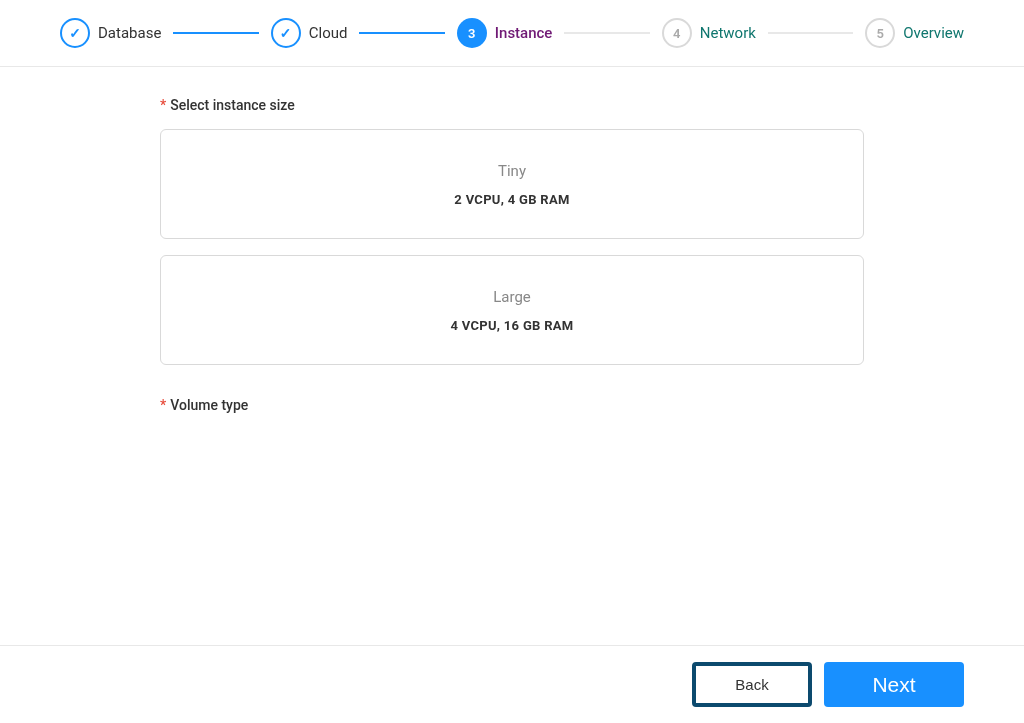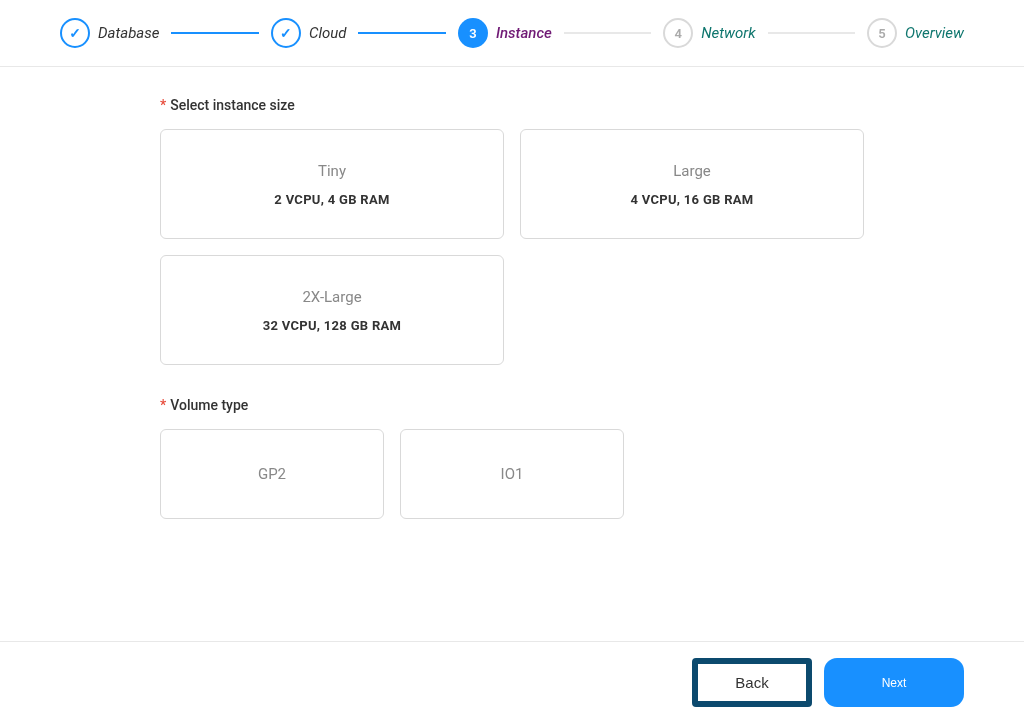--- a/index.html
+++ b/index.html
@@ -50,21 +50,20 @@
       border: none;
     }
     .step-circle.inactive {
       border: 2px solid #d9d9d9;
       color: #aaa;
       background: #fff;
     }
     .step-label {
       font-size: 15px;
       color: #333;
-      font-style: italic;
     }
     .step-label.inactive {
       color: #0f766e;
     }
     .step-label.active {
       color: #701a75;
       font-weight: 500;
       text-align: right;
     }
     .step-connector {
@@ -95,21 +94,21 @@
       gap: 4px;
     }
     .required-star {
       color: #e74c3c;
       font-size: 14px;
     }
 
     
     .instance-grid {
       display: grid;
-      grid-template-columns: repeat(2, 1fr);
+      grid-template-columns: repeat(1, 1fr);
       gap: 16px;
       margin-bottom: 32px;
     }
 
     .instance-card {
       border: 1px solid #d9d9d9;
       border-radius: 6px;
       padding: 28px 16px;
       display: flex;
       flex-direction: column;
@@ -160,34 +159,34 @@
     .footer {
       padding: 16px 60px;
       border-top: 1px solid #e8e8e8;
       display: flex;
       justify-content: flex-end;
       gap: 12px;
       background: #fff;
     }
     .btn-back {
       padding: 10px 32px;
-      border: 6px solid #0c4a6e;
+      border: 4px solid #0c4a6e;
       background: #fff;
       border-radius: 4px;
       font-size: 15px;
       cursor: pointer;
       color: #333;
       min-width: 120px;
     }
     .btn-next {
       padding: 10px 32px;
       border: none;
       background: #1890ff;
-      border-radius: 13px;
-      font-size: 12px;
+      border-radius: 4px;
+      font-size: 21px;
       cursor: pointer;
       color: #fff;
       font-weight: 500;
       min-width: 140px;
     }
 
     
     .check-icon {
       font-size: 14px;
     }
@@ -256,40 +255,26 @@
     </div>
 
 
     <div class="instance-card">
       <span class="card-title">Large</span>
       <span class="card-specs">4 VCPU, 16 GB RAM</span>
     </div>
 
 
 
-    <div class="instance-card">
-      <span class="card-title">2X-Large</span>
-      <span class="card-specs">32 VCPU, 128 GB RAM</span>
-    </div>
   </div>
 
   <div class="section-label">
     <span class="required-star">*</span>
     <span>Volume type</span>
   </div>
 
-  <div class="volume-grid">
-
-    <div class="volume-card">
-      <span class="volume-label">GP2</span>
-    </div>
-
-    <div class="volume-card">
-      <span class="volume-label">IO1</span>
-    </div>
-  </div>
 
 </div>
 
 <div class="footer">
   <button class="btn-back">Back</button>
   <button class="btn-next">Next</button>
 </div>
 
 </body></html>

